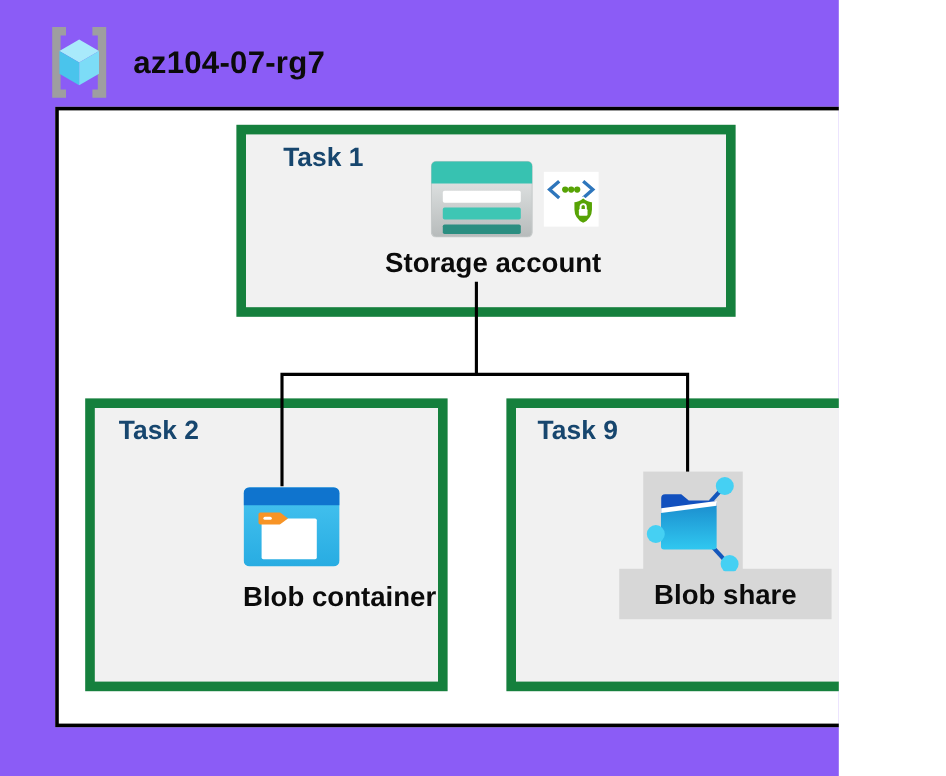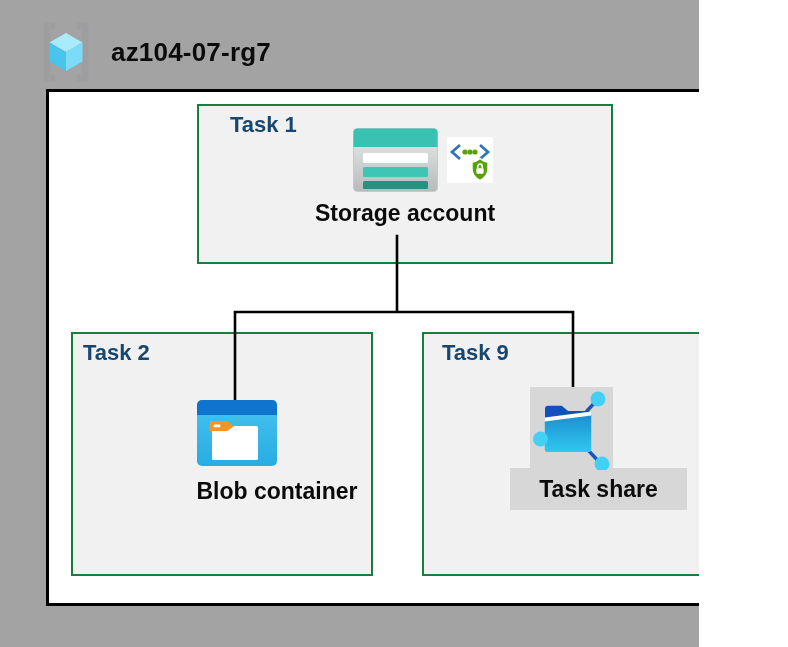--- a/index.html
+++ b/index.html
@@ -1,32 +1,32 @@
 <!DOCTYPE html>
 <html style="--task-label: #17466E; --box-background: #F1F1F1; --border-black: #000000; --storage-teal: #37C2B1; --storage-teal-light: #3EC6B4; --storage-teal-dark: #2B8E81; --blob-bar-blue: #0F74CE; --blob-body-blue: #35BCEC; --tab-orange: #F79426; --fileshare-folder-blue: #1F9AD7; --fileshare-flap-blue: #1250BE; --fileshare-node-cyan: #45D0F3; --security-green: #57A305; --bracket-gray: #9E9EA0; --cube-top: #A9EAFB; --cube-left: #4AC4EC; --cube-right: #7CDCF7; --label-band-gray: #D7D7D7;"><head>
 <meta charset="utf-8">
 <style>
   html,body{margin:0;padding:0;background:#ffffff;}
   .canvas{
-    position:relative;width:699px;height:647px;background:#a3a3a3;
+    position:relative;width:699px;height:647px;background:#8b5cf6;
     font-family:"Liberation Sans",sans-serif;overflow:hidden;text-decoration:underline;
   }
   .rg-icon{position:absolute;left:37px;top:21px;width:58px;height:62px;}
   .rg-title{
     position:absolute;left:111px;top:37px;margin:0;
     font-size:26px;font-weight:700;color:#0b0b0b;letter-spacing:.2px;
   }
   .outer-box{
     position:absolute;left:46px;top:89px;width:701px;height:517px;
     border:3px solid #000;box-sizing:border-box;background:#fff;
   }
   .connectors{position:absolute;left:0;top:0;z-index:5;pointer-events:none;}
   .task-box{
     position:absolute;background:var(--box-background,#F1F1F1);
-    border:2px solid #15803d;box-sizing:border-box;
+    border:8px solid #15803d;box-sizing:border-box;
   }
   #task1{left:197px;top:104px;width:416px;height:160px;}
   #task2{left:71px;top:332px;width:302px;height:244px;}
   #task3{left:422px;top:332px;width:301px;height:244px;}
   .task-label{
     position:absolute;z-index:10;
     font-size:22px;font-weight:700;color:var(--task-label,#17466E);
   }
   .item-label{
     position:absolute;z-index:10;text-align:center;
@@ -88,21 +88,21 @@
         <circle cx="28" cy="15" r="2.6" fill="#57A305"></circle>
         <path d="M33 21.5 c3 2.5 6 3.5 8 3.5 v6.5 c0 6 -4 10 -8 12 c-4 -2 -8 -6 -8 -12 v-6.5 c2 0 5 -1 8 -3.5 z" fill="#57A305" stroke="#FFFFFF" stroke-width="1.4"></path>
         <path d="M30.8 31.5 v-2.2 a2.2 2.2 0 0 1 4.4 0 v2.2" fill="none" stroke="#FFFFFF" stroke-width="1.6"></path>
         <rect x="29.4" y="31.2" width="7.2" height="5.6" rx="1" fill="#FFFFFF"></rect>
       </svg>
     </span>
     <div class="item-label" style="left:0;top:94px;width:392px;padding-left:10px;">Storage account</div>
   </section>
 
   <section class="task-box" id="task2">
-    <div class="task-label" style="left:10px;top:6px;">Task 2</div>
+    <div class="task-label" style="left:20px;top:6px;">Task 2</div>
     <span class="icon" style="left:124px;top:66px;">
       <svg width="80" height="66" viewBox="0 0 80 66">
         <defs>
           <linearGradient id="blobBody" x1="0" y1="0" x2="0" y2="1">
             <stop offset="0" stop-color="#47C4F0"></stop>
               <stop offset="1" stop-color="#28ACE2"></stop>
           </linearGradient>
         </defs>
         <rect width="80" height="66" rx="5" fill="url(#blobBody)"></rect>
         <path d="M5 0 h70 a5 5 0 0 1 5 5 v10 H0 V5 a5 5 0 0 1 5 -5 z" fill="#0F74CE"></path>
@@ -129,20 +129,20 @@
         <line x1="11" y1="52" x2="23" y2="49" stroke="#1456BB" stroke-width="3.4"></line>
         <line x1="71" y1="77" x2="58" y2="63" stroke="#1456BB" stroke-width="3.4"></line>
         <path d="M15 31 v-9 q0 -3.2 3.2 -3.2 h13.5 l6.3 5.2 h20 q3.2 0 3.2 3.2 v2.5 l-46.2 6 z" fill="#1250BE"></path>
         <polygon points="15,30.5 61.2,24.5 61.2,30.5 15,36.5" fill="#FFFFFF"></polygon>
         <path d="M14.8 34.5 L61.2 28.5 V62.5 q0 2.5 -2.5 2.5 H17.3 q-2.5 0 -2.5 -2.5 z" fill="url(#fsBody)"></path>
         <circle cx="68" cy="12" r="7.5" fill="#45D0F3"></circle>
         <circle cx="10.5" cy="52" r="7.5" fill="#45D0F3"></circle>
         <circle cx="72" cy="77" r="7.5" fill="#45D0F3"></circle>
       </svg>
     </span>
-    <div class="fs-band">Task share</div>
+    <div class="fs-band">Blob share</div>
   </section>
 
   <svg class="connectors" width="788" height="647" viewBox="0 0 788 647">
     <path d="M397 236 L397 312 M235 312 L573 312 M235 312 L235 404 M573 312 L573 392" fill="none" stroke="#000000" stroke-width="2.6" stroke-linecap="square"></path>
   </svg>
 
 </div>
 
 </body></html>

